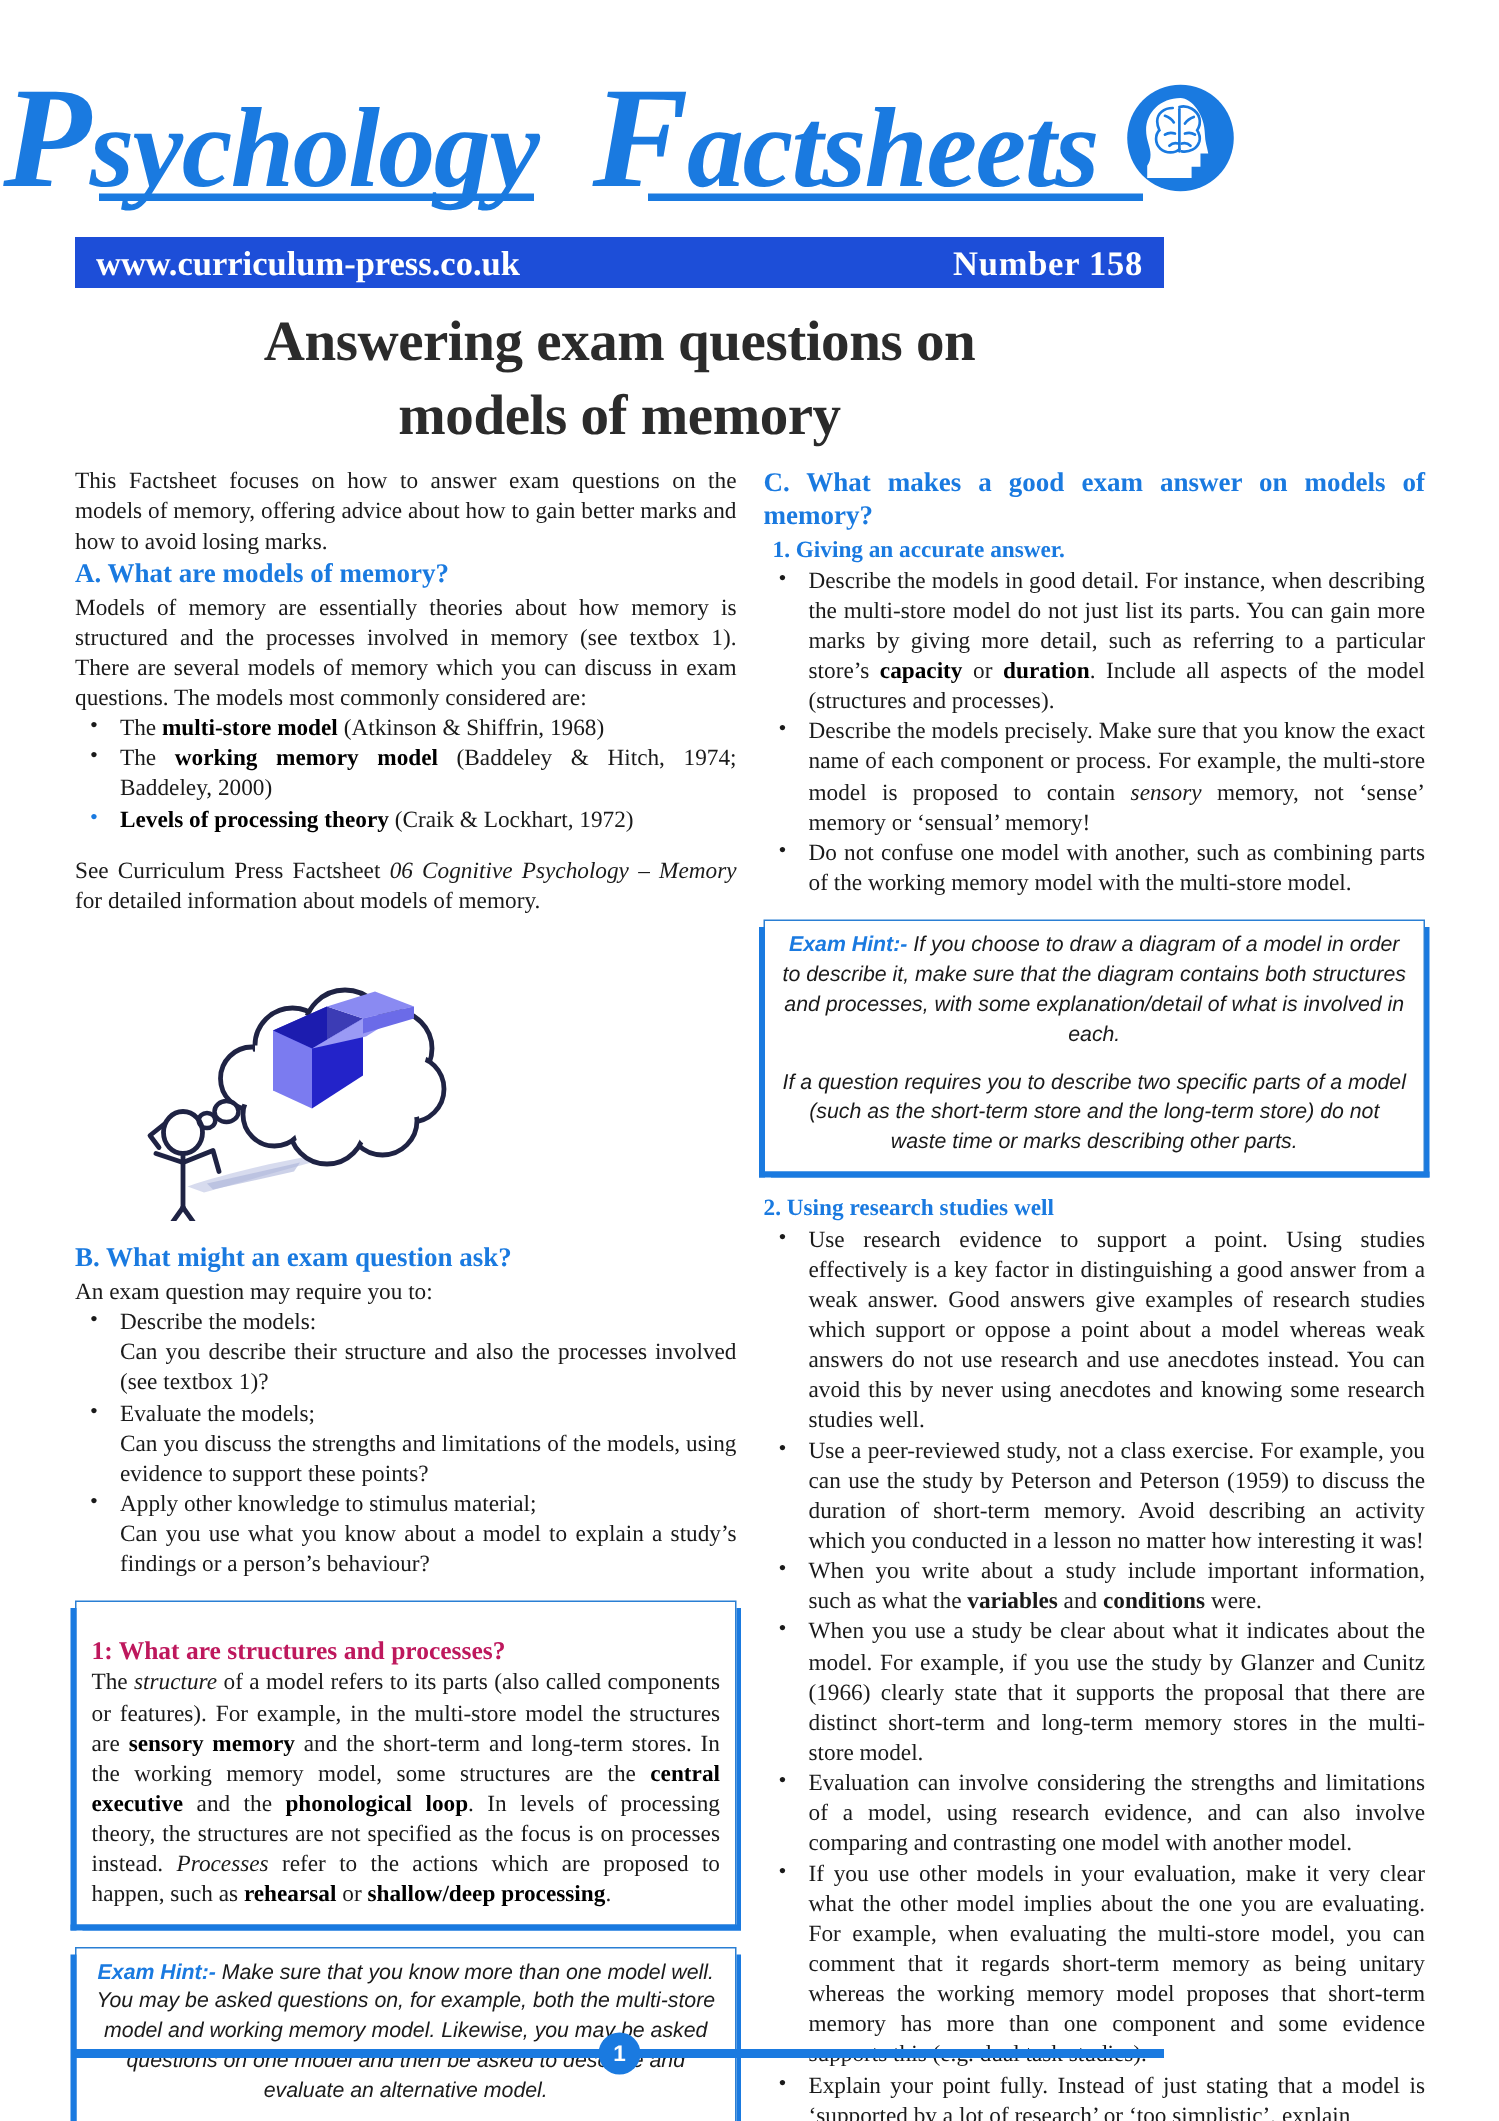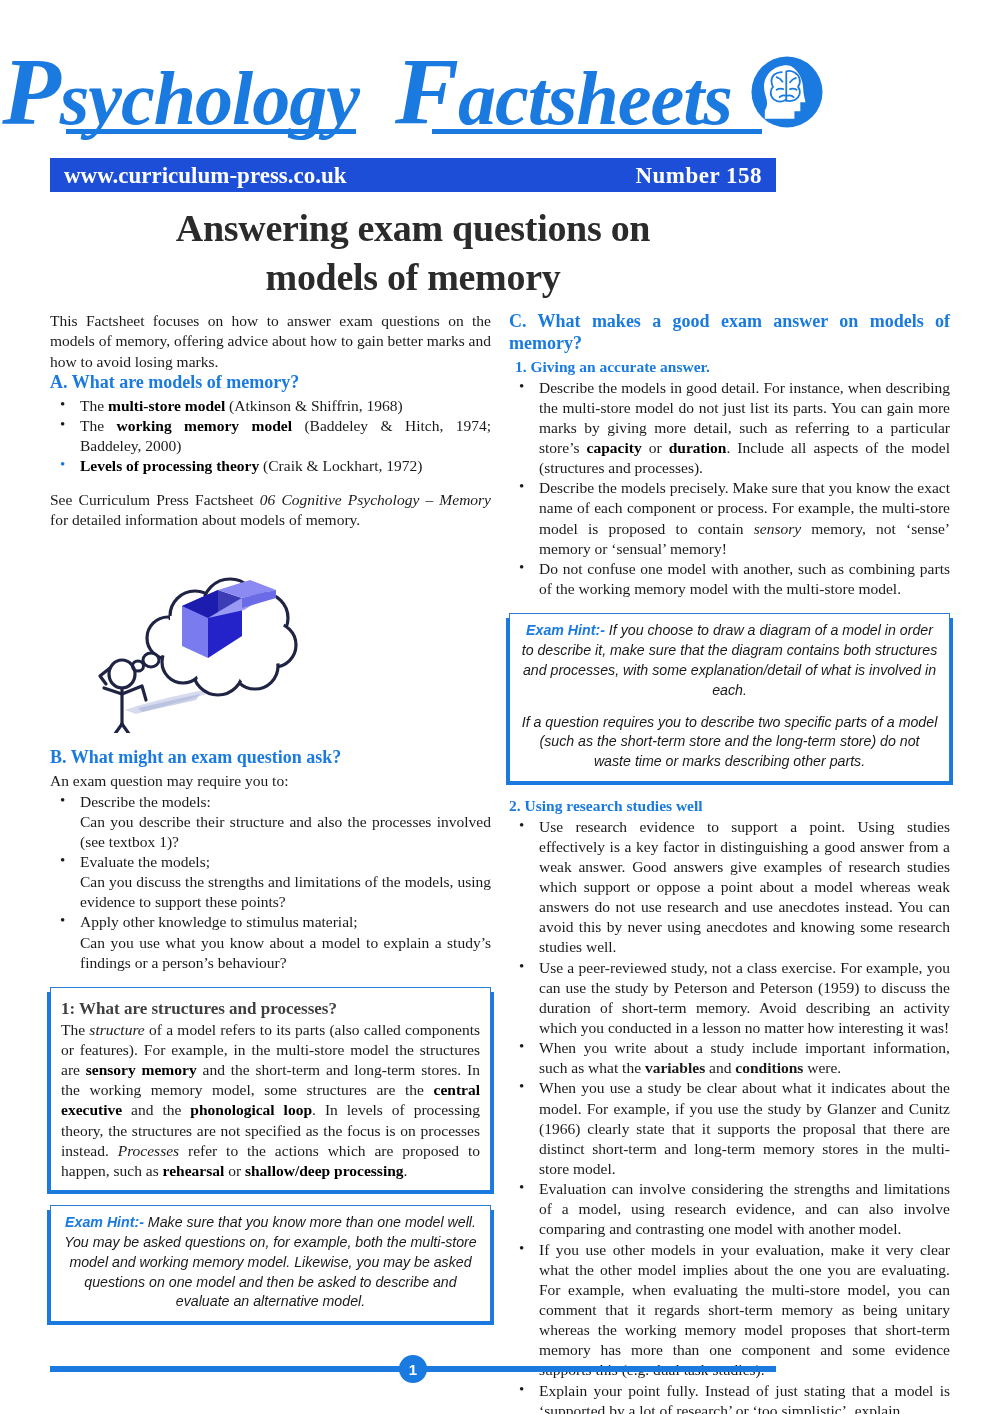--- a/index.html
+++ b/index.html
@@ -185,22 +185,22 @@
     content: "";
     position: absolute;
     left: -4px; bottom: -4px; right: -4px;
     height: 4px;
     background: #1a7ae0;
   }
   .box h4 {
     font-family: "Liberation Serif", serif;
     font-weight: bold;
     font-size: 17px;
-    color: #404040;
-    margin: 4px 0 1px 0;
+    color: #be185d;
+    margin: 16px 0 1px 0;
   }
   .box p { font-size: 15.5px; }
 
   .hint {
     font-family: "Liberation Sans", sans-serif;
     font-style: italic;
   }
   .hint p {
     font-family: Liberation Sans, sans-serif;
     font-style: italic;
@@ -297,20 +297,21 @@
     <div>models of memory</div>
   </div>
 
   <div class="columns">
 
     <div class="col">
 
       <p class="intro">This Factsheet focuses on how to answer exam questions on the models of memory, offering advice about how to gain better marks and how to avoid losing marks.</p>
 
       <h2 class="section">A. What are models of memory?</h2>
+      <p>Models of memory are essentially theories about how memory is structured and the processes involved in memory (see textbox 1). There are several models of memory which you can discuss in exam questions. The models most commonly considered are:</p>
 
       <ul class="bullets">
         <li><span>The </span><b class="hl">multi-store model</b><span> (Atkinson &amp; Shiffrin, 1968)</span></li>
         <li><span>The </span><b class="hl">working memory model</b><span> (Baddeley &amp; Hitch, 1974; Baddeley, 2000)</span></li>
         <li class="blue"><span></span><b class="hl">Levels of processing theory</b><span> (Craik &amp; Lockhart, 1972)</span></li>
       </ul>
 
       <p style="margin-top:14px"><span>See Curriculum Press Factsheet </span><i class="it">06 Cognitive Psychology – Memory</i><span> for detailed information about models of memory.</span></p>
 
       <div class="illustration">

